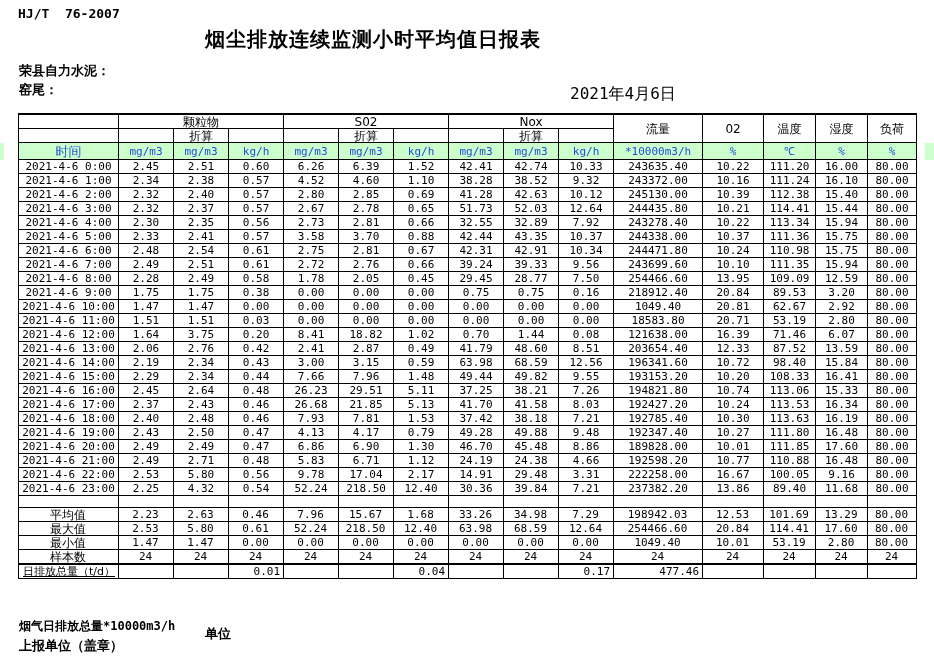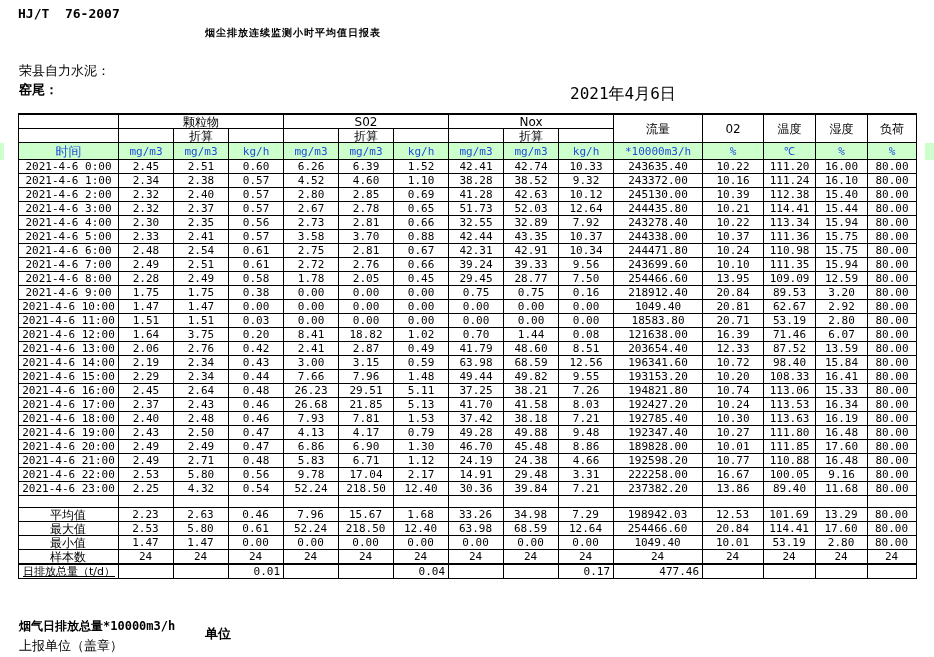--- a/index.html
+++ b/index.html
@@ -3,22 +3,22 @@
 <meta charset="utf-8">
 <style>
   html,body { margin:0; padding:0; }
   body {
     width:934px; height:657px; background:#ffffff; position:relative;
     font-family:"DejaVu Sans Mono","Liberation Mono",monospace;
     color:#000; overflow:hidden;
   }
   .abs { position:absolute; white-space:pre; }
   .std-no { left:18px; top:6px; font-size:13px; font-weight:bold; }
-  .title { left:205px; top:26px; font-size:10px; font-weight:bold; letter-spacing:1px; }
-  .company { left:19px; top:62px; font-size:13px; font-weight:normal;text-align:center; }
+  .title { left:205px; top:26px; font-size:20px; font-weight:bold; letter-spacing:1px; }
+  .company { left:19px; top:62px; font-size:13px; font-weight:bold;text-align:center; }
   .site { left:19px; top:81px; font-size:13px; font-weight:bold; }
   .date { left:570px; top:84px; font-size:16px; }
 
   table.report {
     position:absolute; left:18px; top:113px; width:898px;
     border-collapse:collapse; table-layout:fixed;
   }
   table.report td {
     border:1px solid #000; padding:0 2px; height:13px;
     font-size:11px; text-align:center; vertical-align:middle;
@@ -35,21 +35,21 @@
   tr.summary-row td.time-col { font-size:12px; }
   tr.sample-row td { border-bottom:2px solid #000; }
   tr.empty-row td { height:11px; }
   tr.total-row td { text-align:right; padding-right:3px; }
   td.total-label {
     border:none; text-align:left; padding-left:1px;
     text-decoration:underline; font-size:12px;
     font-family:"DejaVu Sans","Liberation Sans",sans-serif;
   }
   .footer1 { left:19px; top:618px; font-size:12px; font-weight:bold; }
-  .footer2 { left:19px; top:637px; font-size:13px; font-weight:normal; }
+  .footer2 { left:19px; top:637px; font-size:13px; font-weight:bold; }
   .footer3 { left:205px; top:625px; font-size:13px; font-weight:bold; }
   .edge-mark { position:absolute; top:143px; height:17px; background:#ccffcc; }
   .edge-left { left:0; width:4px; }
   .edge-right { right:0; width:9px; }
 </style>
 </head>
 <body>
 
 <div class="abs std-no">HJ/T  76-2007</div>
 <div class="abs title">烟尘排放连续监测小时平均值日报表</div>

